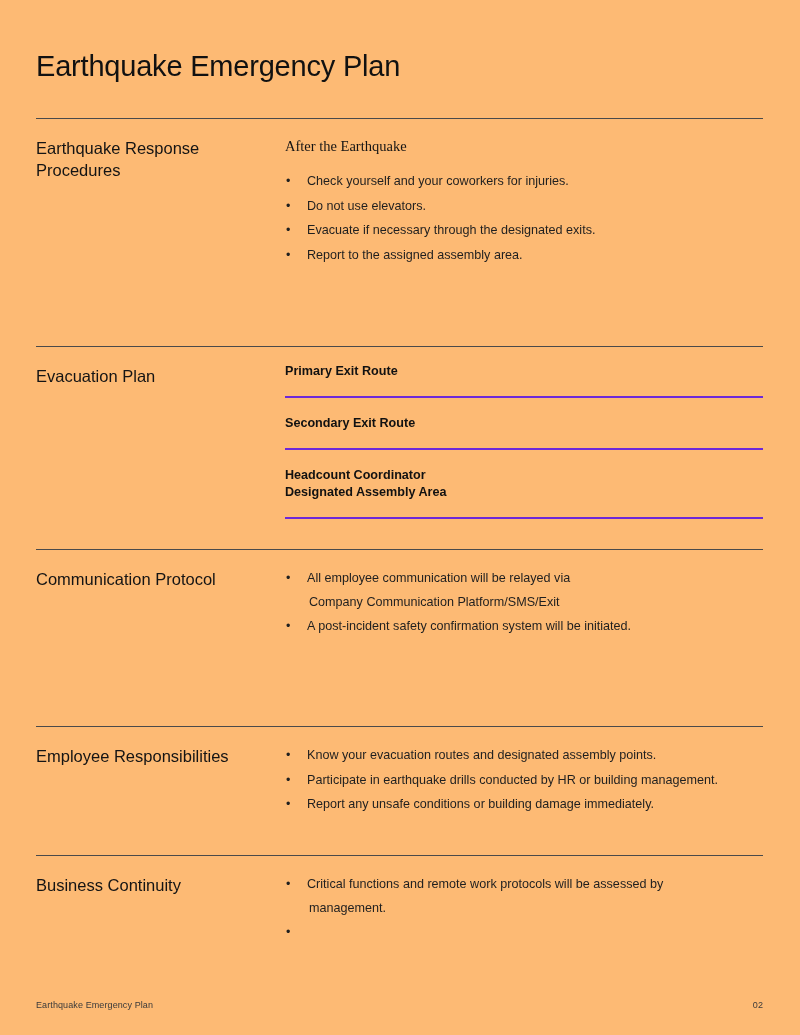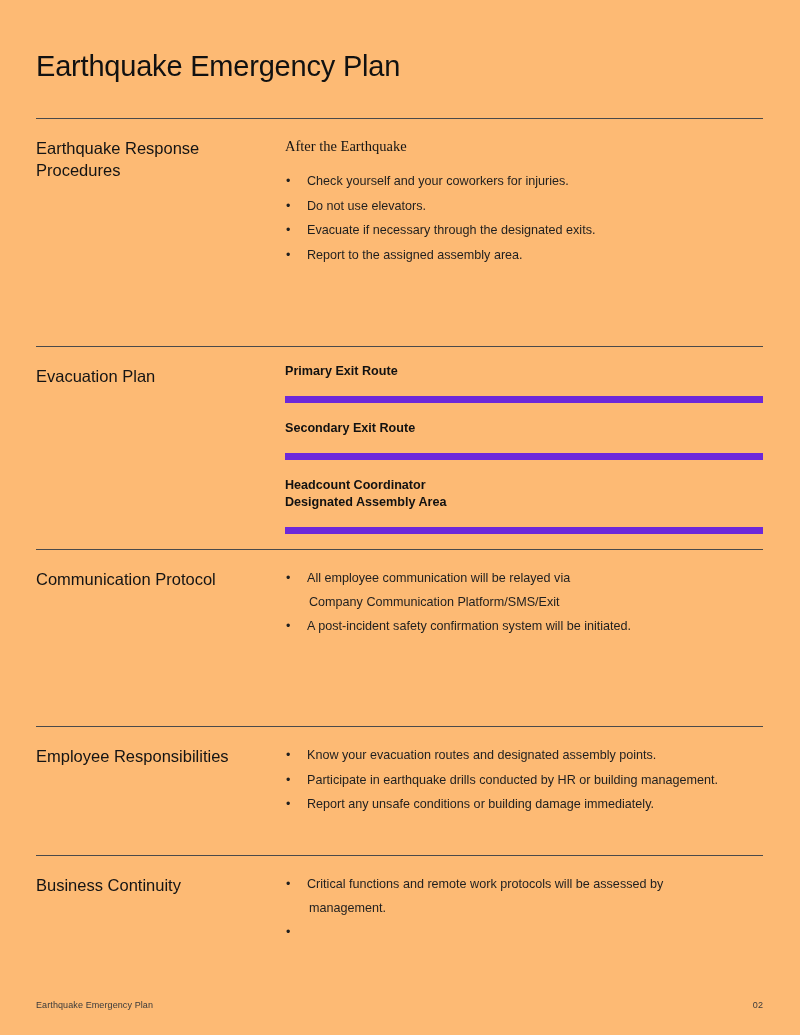--- a/index.html
+++ b/index.html
@@ -113,21 +113,21 @@
     padding: 0;
     list-style: none;
     margin-top: -1px;
   }
   .field-row {
     font-size: 12.6px;
     line-height: 17px;
     font-weight: 700;
     color: #111111;
     padding: 0 0 16px 0;
-    border-bottom: 7px solid #6d28d9;
+    border-bottom: 2px solid #6d28d9;
     margin-bottom: 17px;
   }
   .field-row.last {
     border-bottom: none;
     margin-bottom: 0;
     padding-bottom: 0;
   }
 
   
   .footer {

